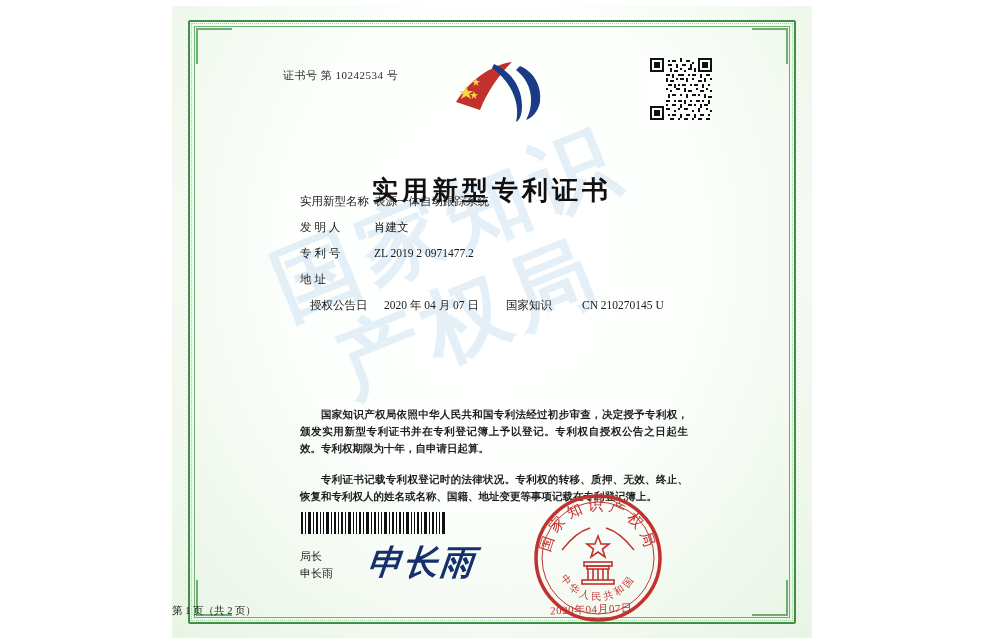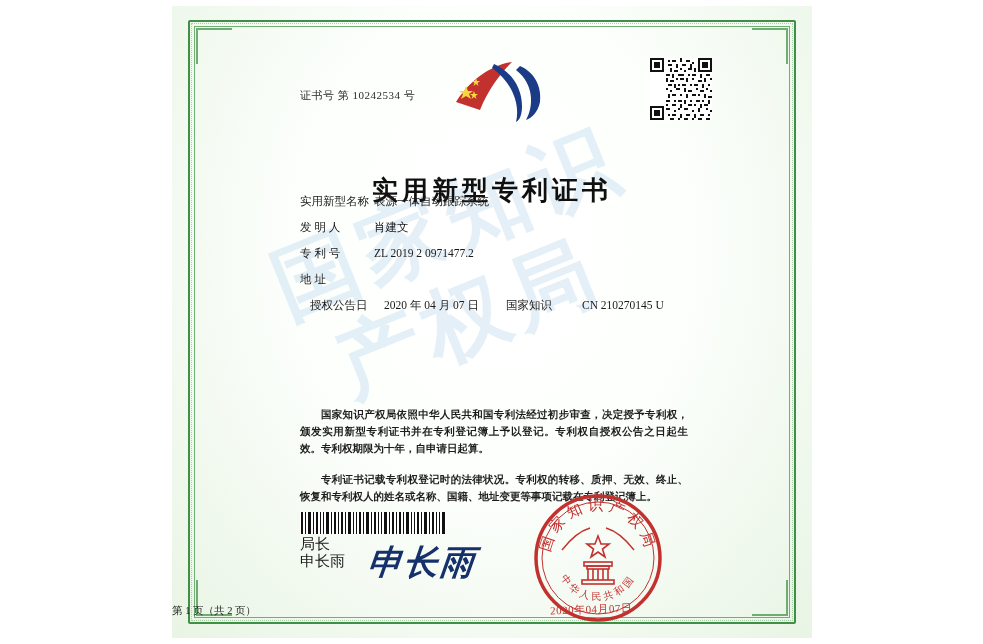--- a/index.html
+++ b/index.html
@@ -87,26 +87,25 @@
     pointer-events: none;
     font-family: "Liberation Sans", sans-serif;
     line-height: 1.15;
     white-space: nowrap;
   }
   .watermark .w2 { margin-left: 30px; display: block; }
 
   
   .cert-no {
     position: absolute;
-    left: 128px;
+    left: 111px;
     top: 62px;
     font-size: 11px;
     color: #2a2a2a;
     letter-spacing: .5px;
-    margin-top: 20px;
   }
   .emblem {
     position: absolute;
     left: 282px;
     top: 52px;
     width: 96px;
     height: 66px;
   }
   .qr {
     position: absolute;
@@ -179,22 +178,22 @@
     left: 128px;
     top: 506px;
     width: 146px;
     height: 22px;
   }
 
   
   .sig-label {
     position: absolute;
     left: 128px;
-    top: 530px;
-    font-size: 15px;
+    top: 542px;
+    font-size: 11px;
     line-height: 17px;
     color: #1a1a1a;
   }
   .sig-hand {
     position: absolute;
     left: 196px;
     top: 534px;
     font-size: 34px;
     color: #15306b;
     font-family: "Liberation Serif", serif;

